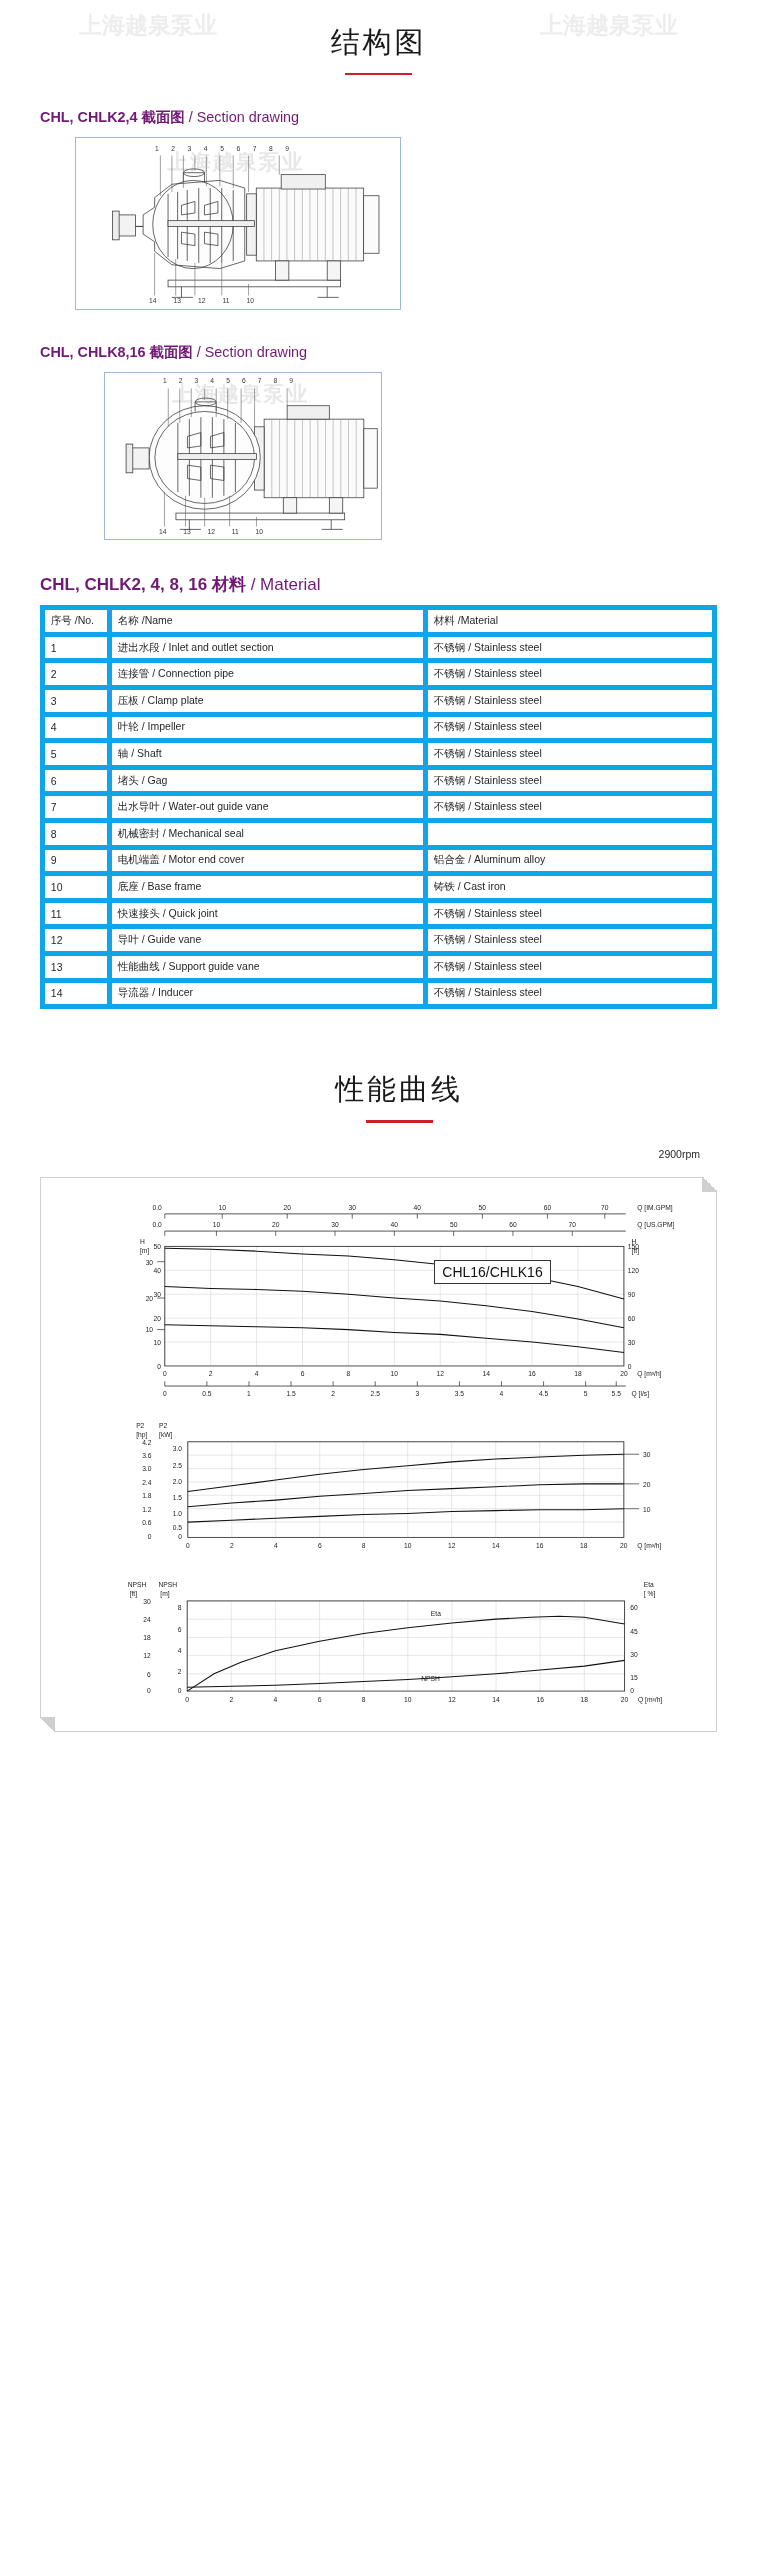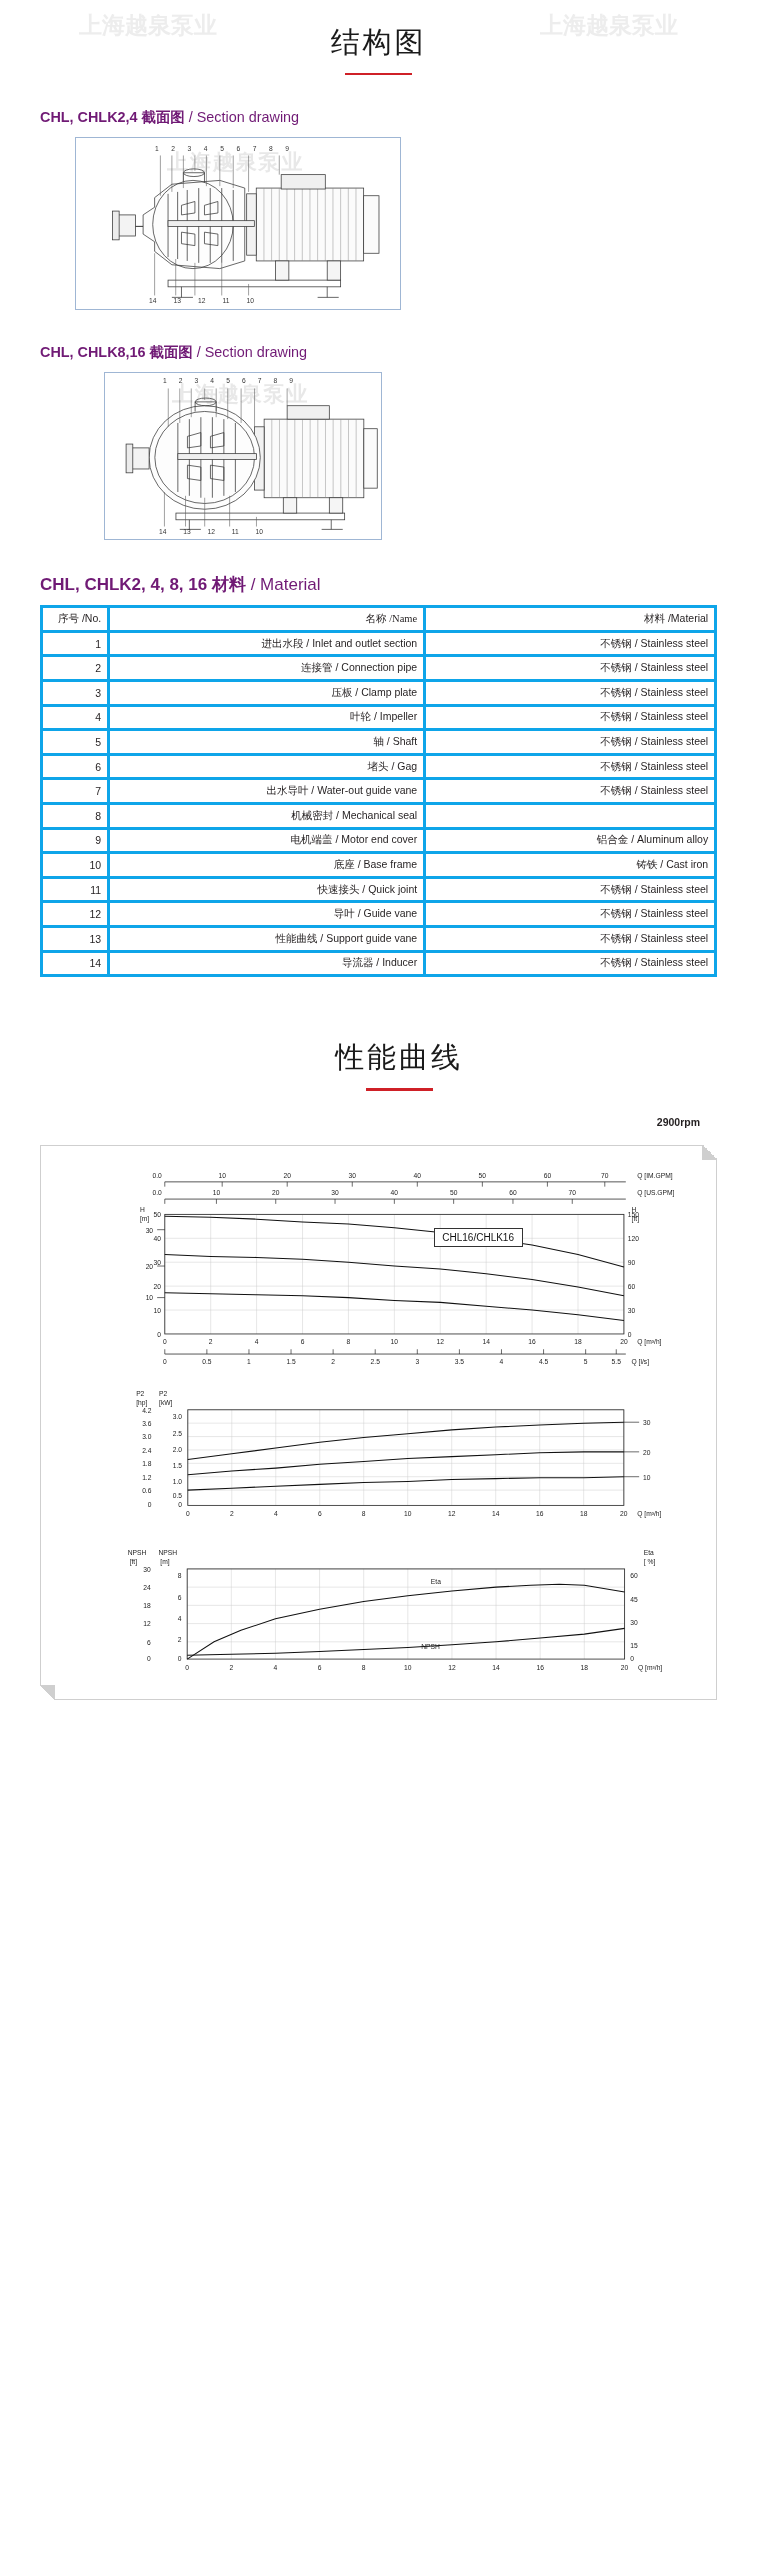--- a/index.html
+++ b/index.html
@@ -70,57 +70,56 @@
   .pump-svg { position: absolute; left: 0; top: 0; }
 
   
   table.material {
     border-collapse: collapse;
     width: 677px;
     margin: 7.7px 0 0 40px;
     font-size: 10.5px;
   }
   table.material th, table.material td {
-    border: 3px solid #0ea5e9;
+    border: 5px solid #0ea5e9;
     padding: 3.8px 5.8px;
-    text-align: right;
+    text-align: left;
     color: #231f20;
     height: 21px;
   }
   table.material th { font-weight: normal; background: #ffffff; }
   table.material td.no { width: 67px; }
   table.material td.name { width: 316px; }
   table.material th.no { width: 67px; }
-  th.name { width: 316px; font-family: Liberation Serif, serif; }
+  th.name { width: 316px; }
 
   
   .perf-wrap {
     position: relative;
     width: 677px;
     margin: 17px auto 0 auto;
     border: 1px solid #cfcfcf;
     background: #fff;
     padding: 11.5px 9.6px 13.4px 9.6px;
   }
   .rpm-label {
     text-align: right;
     font-size: 10.5px;
     color: #231f20;
     width: 677px;
     margin: 25px auto 3.8px auto;
     padding-right: 17px;
-    font-weight: bold;
   }
   .chart-box { position: relative; width: 100%; }
   .chart-svg { display: block; }
   .curve-label-box {
     position: absolute;
     border: 1px solid #333;
     background: #fff;
-    font-size: 10px;
+    font-size: 14px;
     padding: 2.9px 7.7px;
     color: #111;
   }
   .corner-fold {
     position: absolute;
     right: -1px; top: -1px;
     width: 15.3px; height: 15.3px;
     background: linear-gradient(225deg, #ffffff 50%, #cfcfcf 50%);
     border-left: 1px solid #cfcfcf;
     border-bottom: 1px solid #cfcfcf;

